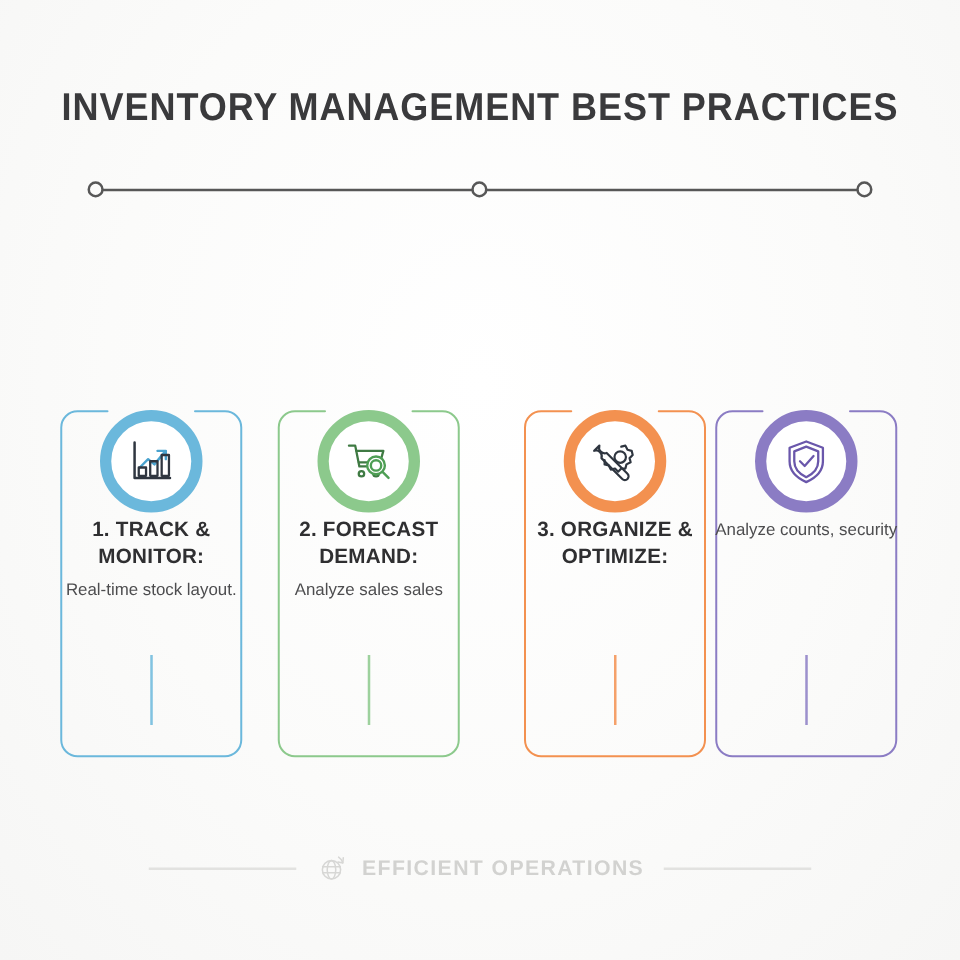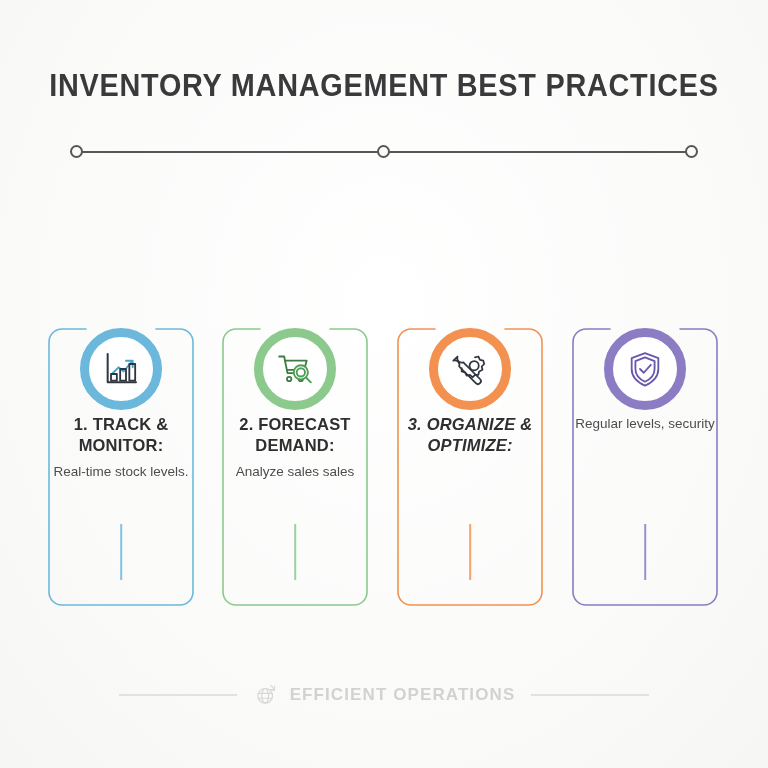--- a/index.html
+++ b/index.html
@@ -77,21 +77,21 @@
     height: 340px;
   }
   .card {
     position: absolute;
     top: 56px;
     width: 146px;
     height: 278px;
   }
   .card.c1 { left: 48px;  }
   .card.c2 { left: 222px; text-decoration: underline; }
-  .card.c3 { left: 397px; font-style: italic; }
+  .card.c3 { left: 419px; }
   .card.c4 { left: 572px; }
 
   
   .card-frame {
     position: absolute;
     inset: 0;
     overflow: visible;
   }
   .card-frame svg { display: block; overflow: visible; }
 
@@ -222,21 +222,21 @@
           <g fill="none" stroke="#2f3640" stroke-width="2.2" stroke-linejoin="round">
             <rect x="12" y="30" width="7" height="8"></rect>
             <rect x="23" y="24" width="7" height="14"></rect>
             <rect x="34" y="18" width="7" height="20"></rect>
           </g>
         </svg>
       </div>
 
       <div class="card-text">
         <p class="card-heading">1. TRACK &amp; MONITOR:</p>
-        <p class="card-body">Real-time stock levels.</p>
+        <p class="card-body">Real-time stock layout.</p>
       </div>
     </div>
 
     <div class="card c2">
       <div class="card-frame">
         <svg width="146" height="278" viewBox="0 0 146 278">
           <path d="M 38 1 L 14 1 A 13 13 0 0 0 1 14 L 1 264 A 13 13 0 0 0 14 277 L 132 277 A 13 13 0 0 0 145 264 L 145 14 A 13 13 0 0 0 132 1 L 108 1" fill="none" stroke="#8CC98C" stroke-width="1.6" stroke-linecap="round"></path>
         </svg>
       </div>
       <div class="tick tick-top" style="background:#8CC98C"></div>
@@ -301,21 +301,21 @@
         <svg class="glyph" viewBox="0 0 48 48">
           <g fill="none" stroke="#6a57ab" stroke-width="2.2" stroke-linecap="round" stroke-linejoin="round">
             <path d="M24 5 L40 11 L40 24 C40 33 33 40 24 44 C15 40 8 33 8 24 L8 11 Z"></path>
             <path d="M24 10 L35.5 14.5 L35.5 24 C35.5 31 30.5 36.2 24 39.3 C17.5 36.2 12.5 31 12.5 24 L12.5 14.5 Z"></path>
             <path d="M18 24 L22.5 28.5 L31 19"></path>
           </g>
         </svg>
       </div>
 
       <div class="card-text">
-        <p class="card-body">Regular levels, security</p>
+        <p class="card-body">Analyze counts, security</p>
       </div>
     </div>
 
   </div>
 
   <div class="footer">
     <div class="footer-rule"></div>
     <div class="footer-center">
       <svg class="footer-icon" viewBox="0 0 32 32">
         <g fill="none" stroke="#d7d7d5" stroke-width="1.5" stroke-linecap="round" stroke-linejoin="round">

